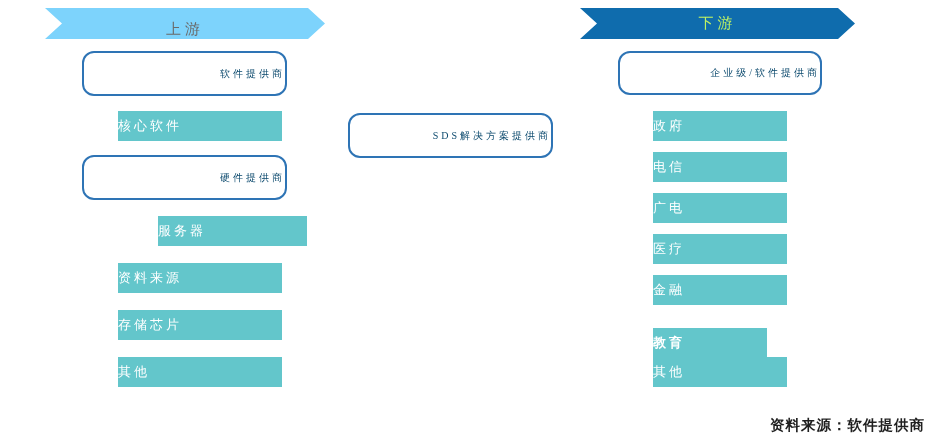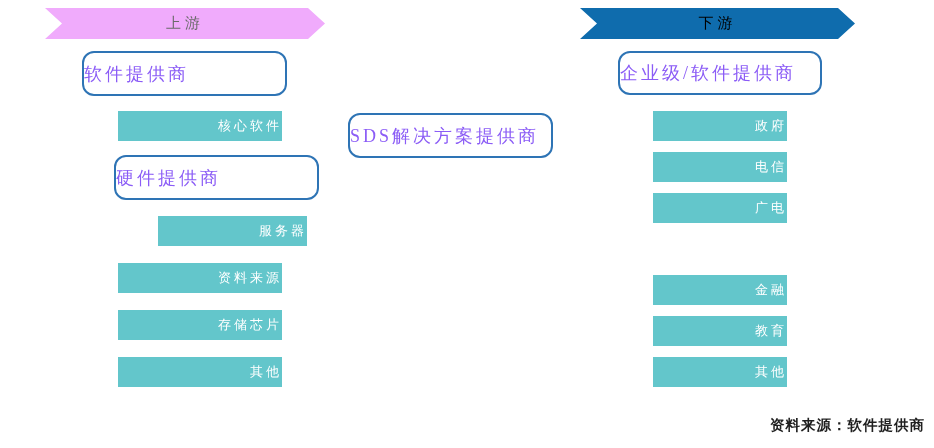--- a/index.html
+++ b/index.html
@@ -10,47 +10,48 @@
     font-family:"Liberation Serif", serif;
     overflow:hidden;
   }
   
   .stage{
     position:absolute;top:8px;height:31px;
     display:flex;align-items:center;justify-content:center;
     font-size:15px;letter-spacing:4px;
   }
   .stage-1{
-    left:45px;width:280px;background:#f0abfc;color:#6a6a6a;
+    left:45px;width:280px;background:#7dd3fc;color:#6a6a6a;
     clip-path:polygon(0 0,263px 0,100% 50%,263px 100%,0 100%,17px 50%);
+    align-items:flex-end;
   }
   .stage-2{
     left:312px;width:283px;background:#6fa7ce;color:#ffffff;
     clip-path:polygon(0 0,266px 0,100% 50%,266px 100%,0 100%,17px 50%);
   }
   .stage-3{
-    left:580px;width:275px;background:#0f6cad;color:#000000;
+    left:580px;width:275px;background:#0f6cad;color:#bef264;
     clip-path:polygon(0 0,258px 0,100% 50%,258px 100%,0 100%,17px 50%);
   }
   
   .outline-box{
     position:absolute;
     background:#ffffff;
     border:2px solid #2e74b5;
     border-radius:12px;
-    display:flex;align-items:center;justify-content:flex-start;
-    color:#8b5cf6;font-size:18px;letter-spacing:3px;
+    display:flex;align-items:center;justify-content:flex-end;
+    color:#0c4a6e;font-size:10px;letter-spacing:3px;
     box-sizing:border-box;
   }
   
   .teal-box{
     position:absolute;
     background:#63c6cb;
     color:#ffffff;
-    display:flex;align-items:center;justify-content:flex-end;
+    display:flex;align-items:center;justify-content:flex-start;
     font-size:13px;letter-spacing:3px;
     box-sizing:border-box;
   }
   .footer-source{
     position:absolute;
     right:9px;top:416px;
     font-size:14.5px;font-weight:bold;color:#1f1f1f;
     letter-spacing:1px;
   }
 </style>
@@ -67,21 +68,21 @@
   </div>
 
   <div class="outline-box" style="left:82px;top:51px;width:205px;height:45px;">
     <span>软件提供商</span>
   </div>
 
   <div class="teal-box" style="left:118px;top:111px;width:164px;height:30px;">
     <span>核心软件</span>
   </div>
 
-  <div class="outline-box" style="left:82px;top:155px;width:205px;height:45px;margin-left:32px;">
+  <div class="outline-box" style="left:82px;top:155px;width:205px;height:45px;">
     <span>硬件提供商</span>
   </div>
 
   <div class="teal-box" style="left:118px;top:216px;width:149px;height:30px;margin-left:40px;">
     <span>服务器</span>
   </div>
   <div class="teal-box" style="left:118px;top:263px;width:164px;height:30px;">
     <span>资料来源</span>
   </div>
   <div class="teal-box" style="left:118px;top:310px;width:164px;height:30px;">
@@ -101,24 +102,27 @@
 
   <div class="teal-box" style="left:653px;top:111px;width:134px;height:30px;">
     <span>政府</span>
   </div>
   <div class="teal-box" style="left:653px;top:152px;width:134px;height:30px;">
     <span>电信</span>
   </div>
   <div class="teal-box" style="left:653px;top:193px;width:134px;height:30px;">
     <span>广电</span>
   </div>
+  <div class="teal-box" style="left:653px;top:234px;width:134px;height:30px;">
+    <span>医疗</span>
+  </div>
   <div class="teal-box" style="left:653px;top:275px;width:134px;height:30px;">
     <span>金融</span>
   </div>
-  <div class="teal-box" style="left:653px;top:316px;width:134px;height:30px;">
+  <div class="teal-box" style="left:653px;top:328px;width:114px;height:30px;font-weight:bold;">
     <span>教育</span>
   </div>
   <div class="teal-box" style="left:653px;top:357px;width:134px;height:30px;">
     <span>其他</span>
   </div>
 
   <div class="footer-source">资料来源：软件提供商</div>
 
 </div>
 

